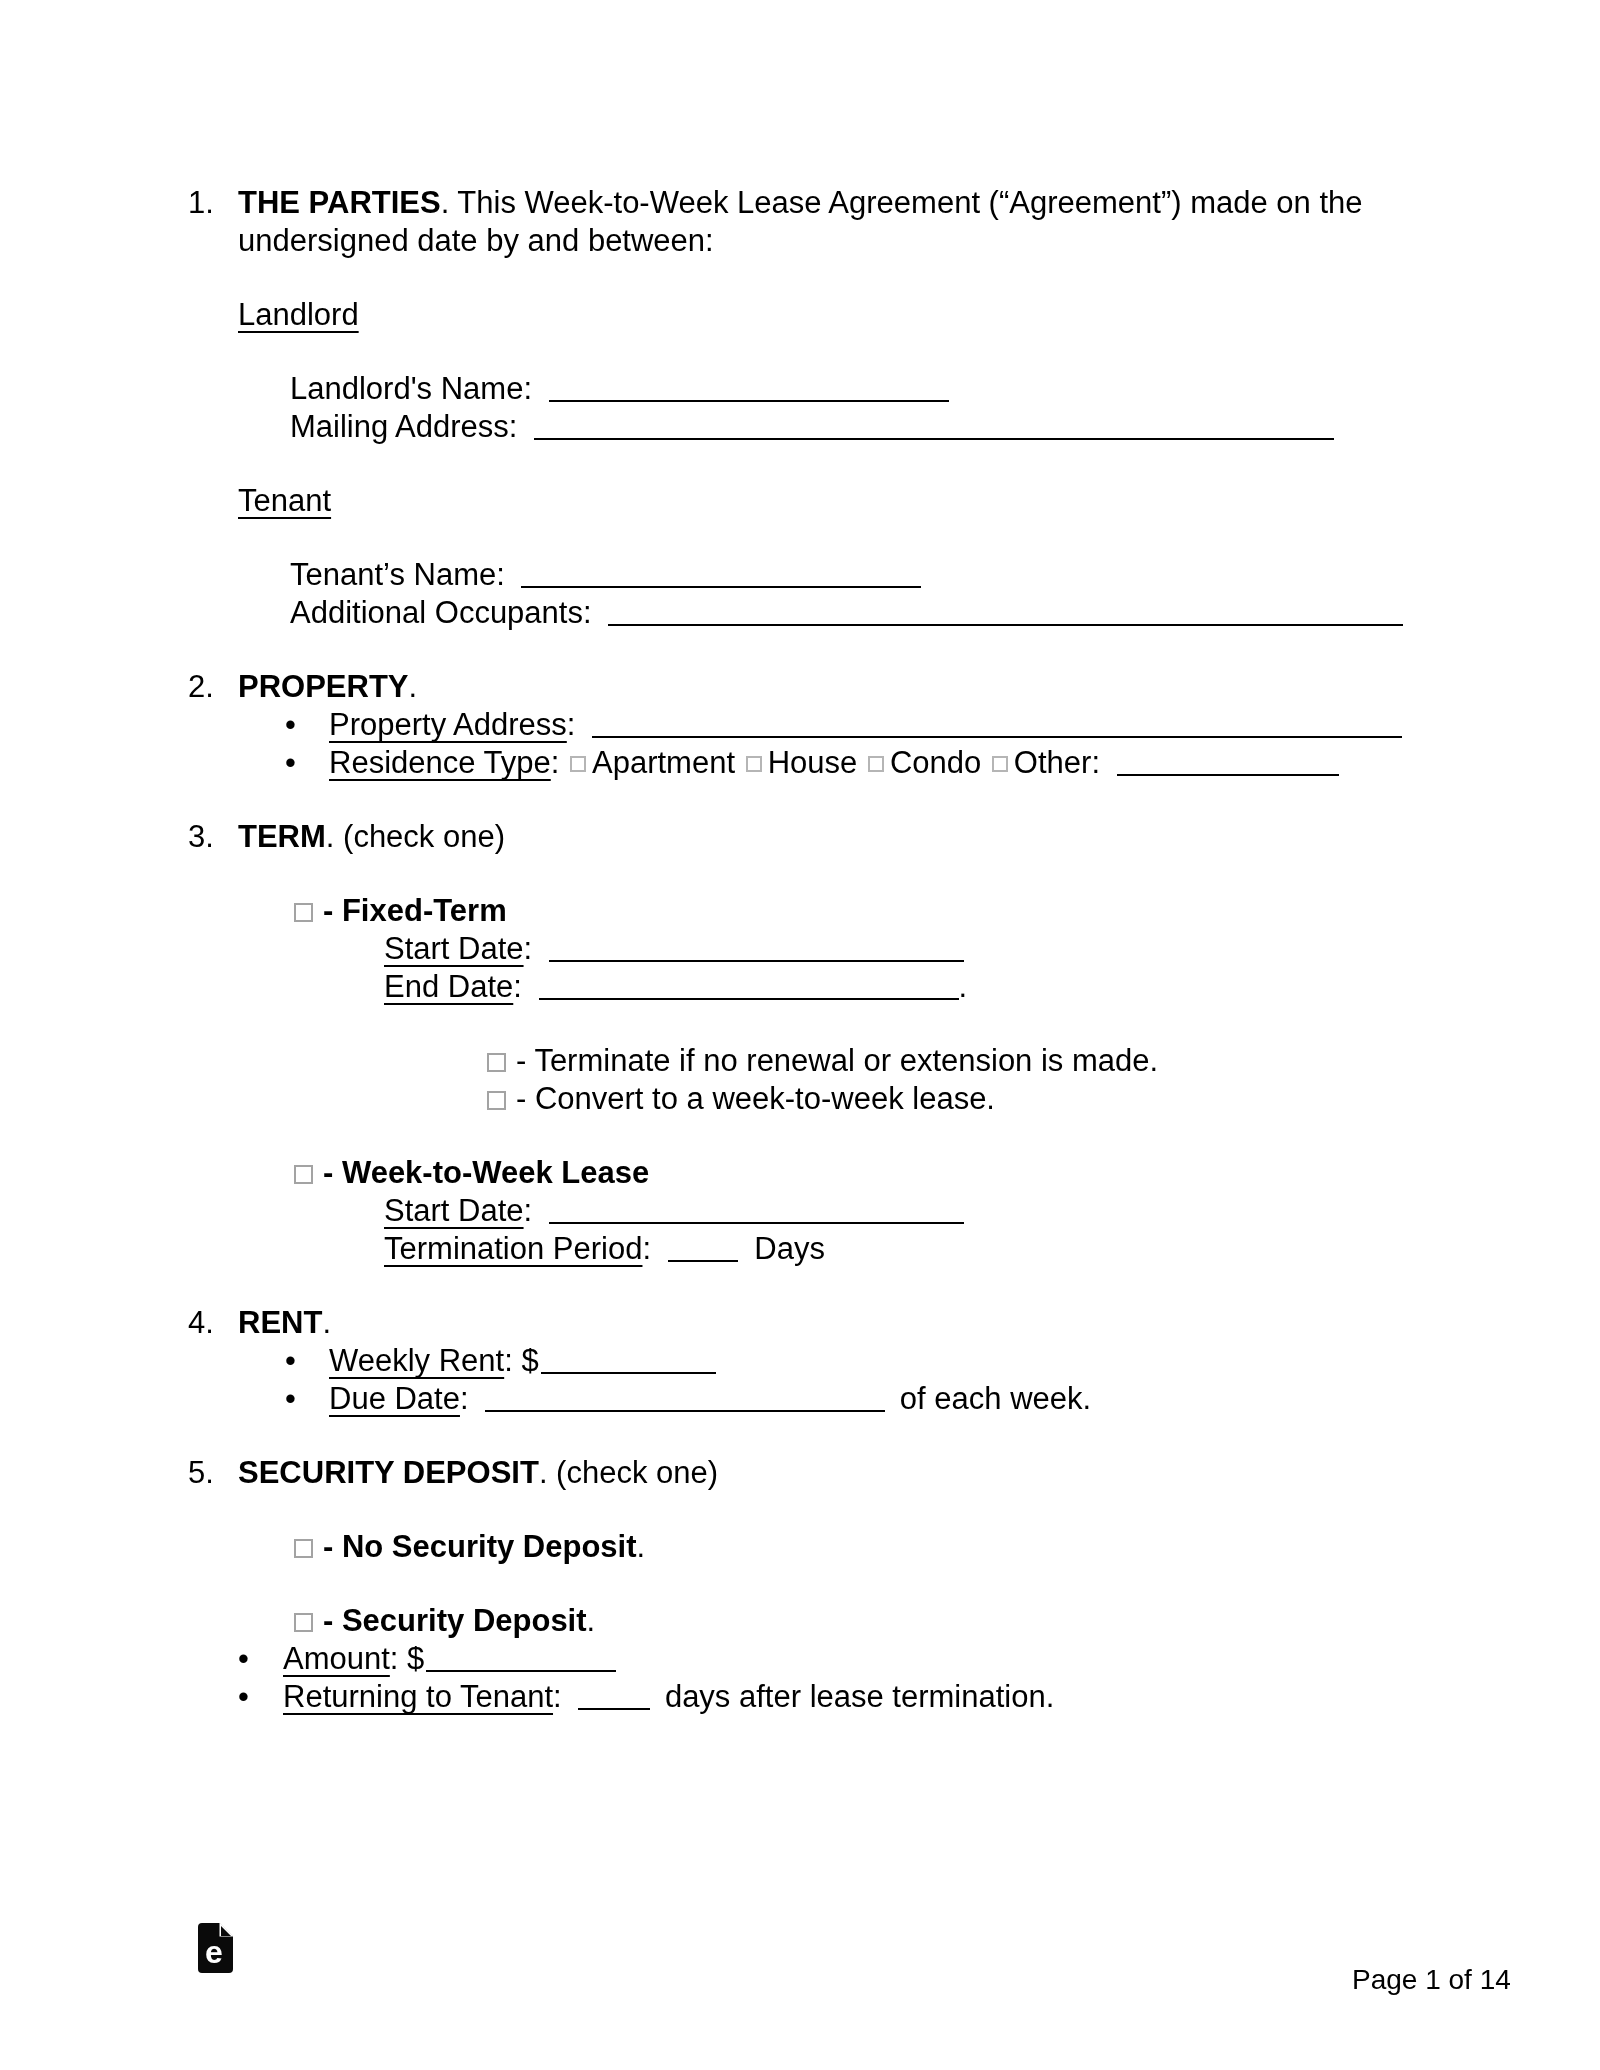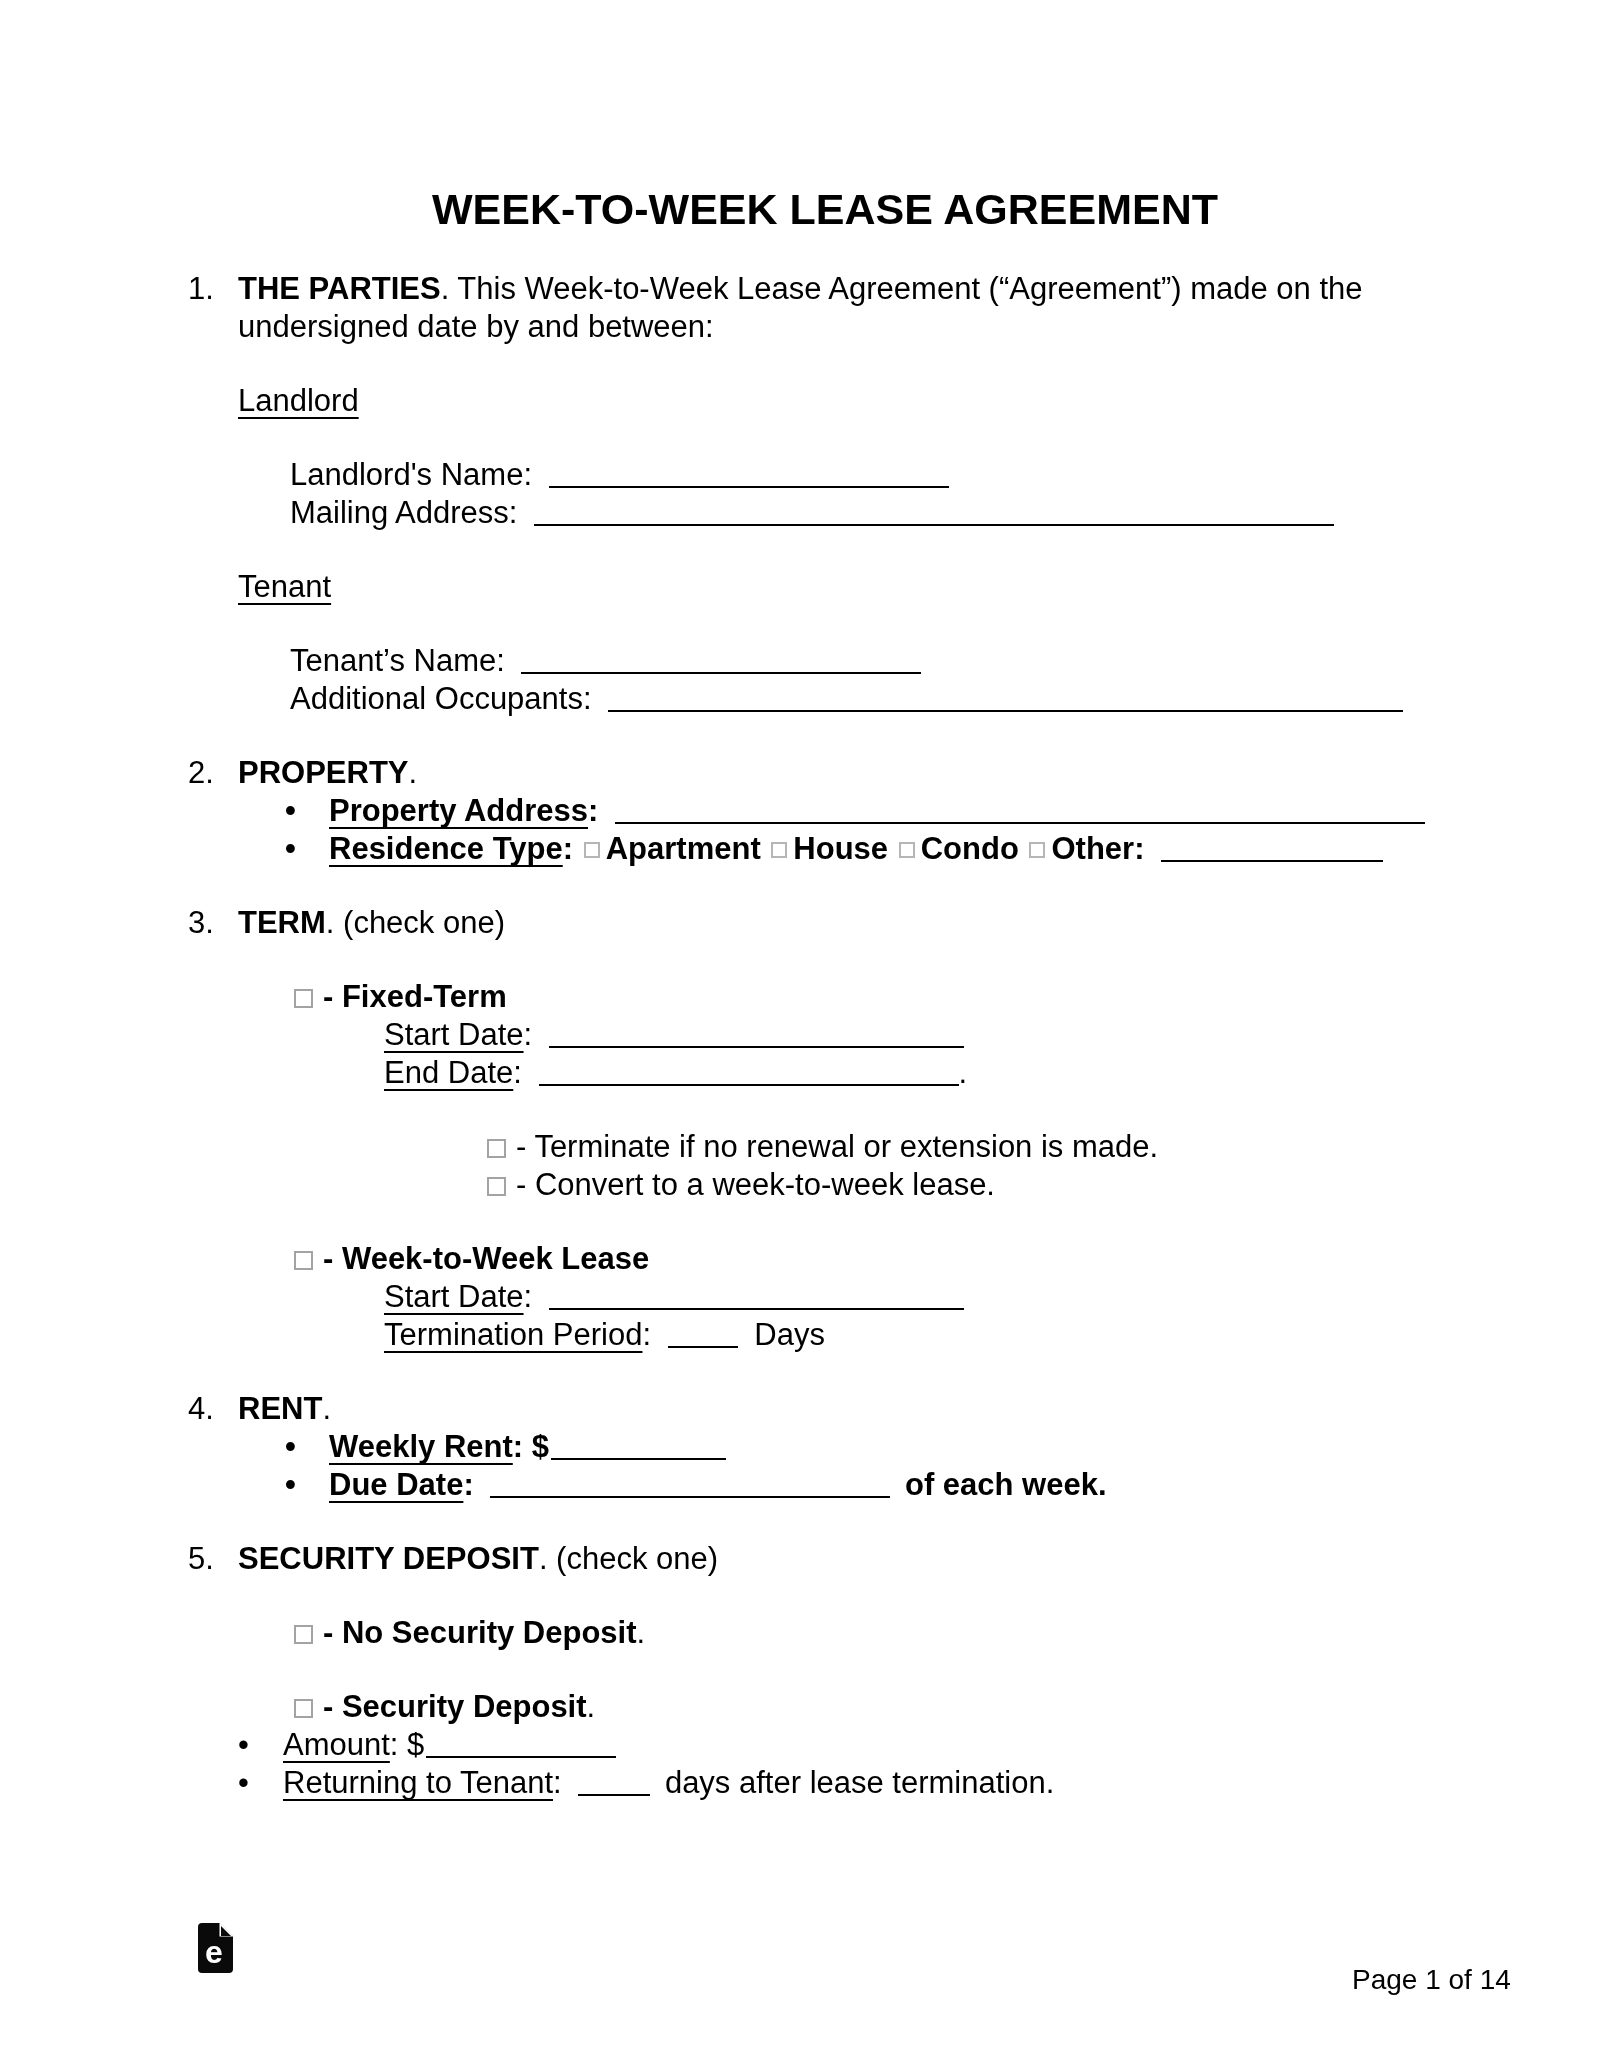--- a/index.html
+++ b/index.html
@@ -28,21 +28,21 @@
   .sp { height: 36px; }
   .num { display: inline-block; width: 50px; margin-left: -50px; }
   .b { font-weight: bold; }
   .u {
     text-decoration: underline;
     text-decoration-thickness: 2px;
     text-underline-offset: 6px;
   }
   
   .l-field { margin-left: 52px; }
-  .l-bullet { margin-left: 47px; font-weight: bold; }
+  .l-bullet { margin-left: 47px; }
   .l-cbhead { margin-left: 56px; }
   .l-sub { margin-left: 146px; }
   .l-opt { margin-left: 249px; }
   .l-depbullet { }
   .dot { display: inline-block; width: 44px; }
   .dot2 { display: inline-block; width: 45px; }
   
   .bl {
     display: inline-block;
     height: 3px;
@@ -76,21 +76,20 @@
   .after-sm { margin-left: 6px; }
   
   .footer-logo { position: absolute; left: 198px; top: 1923px; width: 35px; height: 50px; }
   .footer-page { position: absolute; left: 1313px; top: 1964px; font-size: 28px; line-height: 32px; margin-left: 39px; }
 </style>
 </head>
 <body>
 
 <div class="page">
 
-  <h1 class="title">WEEK-TO-WEEK LEASE AGREEMENT</h1>
 
   <div class="line"><span class="num">1.</span><span class="b">THE PARTIES</span><span>. This Week-to-Week Lease Agreement (“Agreement”) made on the</span></div>
   <div class="line">undersigned date by and between:</div>
 
   <div class="sp"></div>
 
   <div class="line"><span class="u">Landlord</span></div>
 
   <div class="sp"></div>
 

